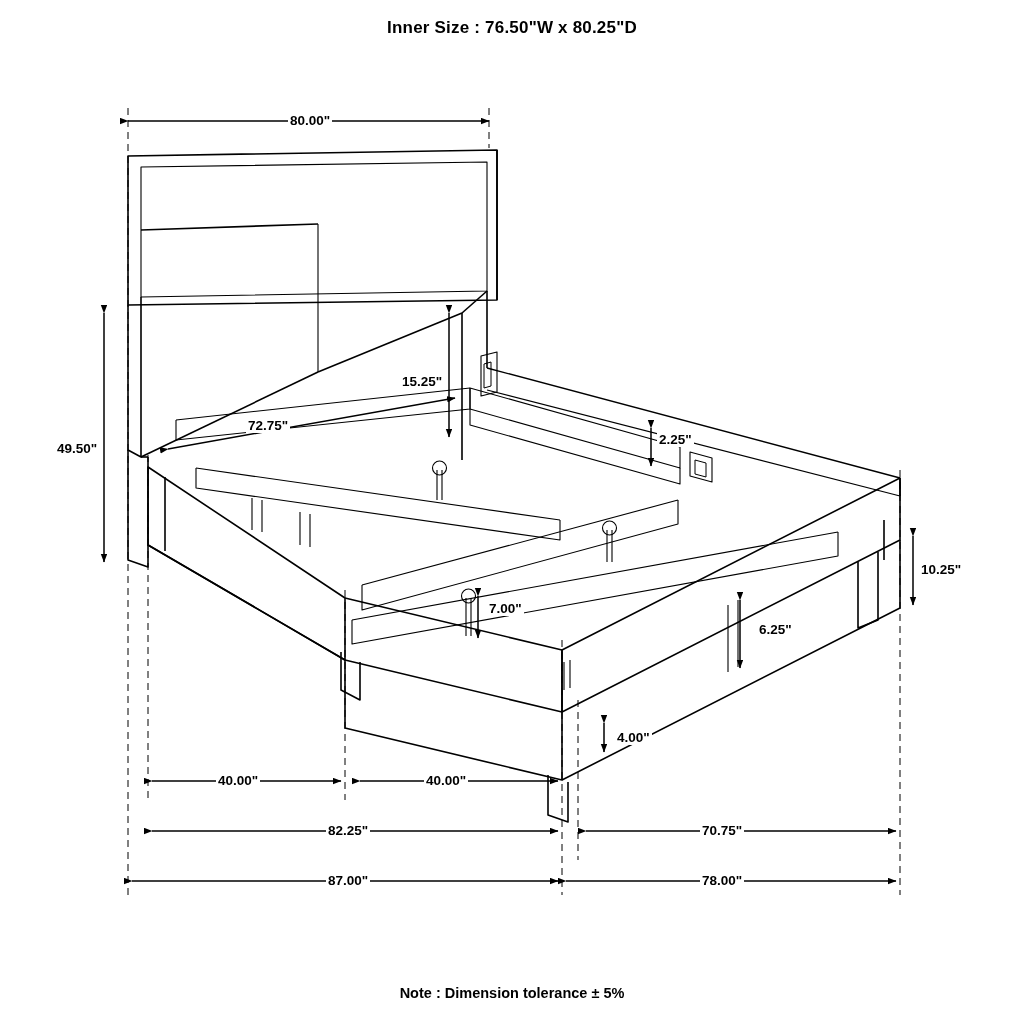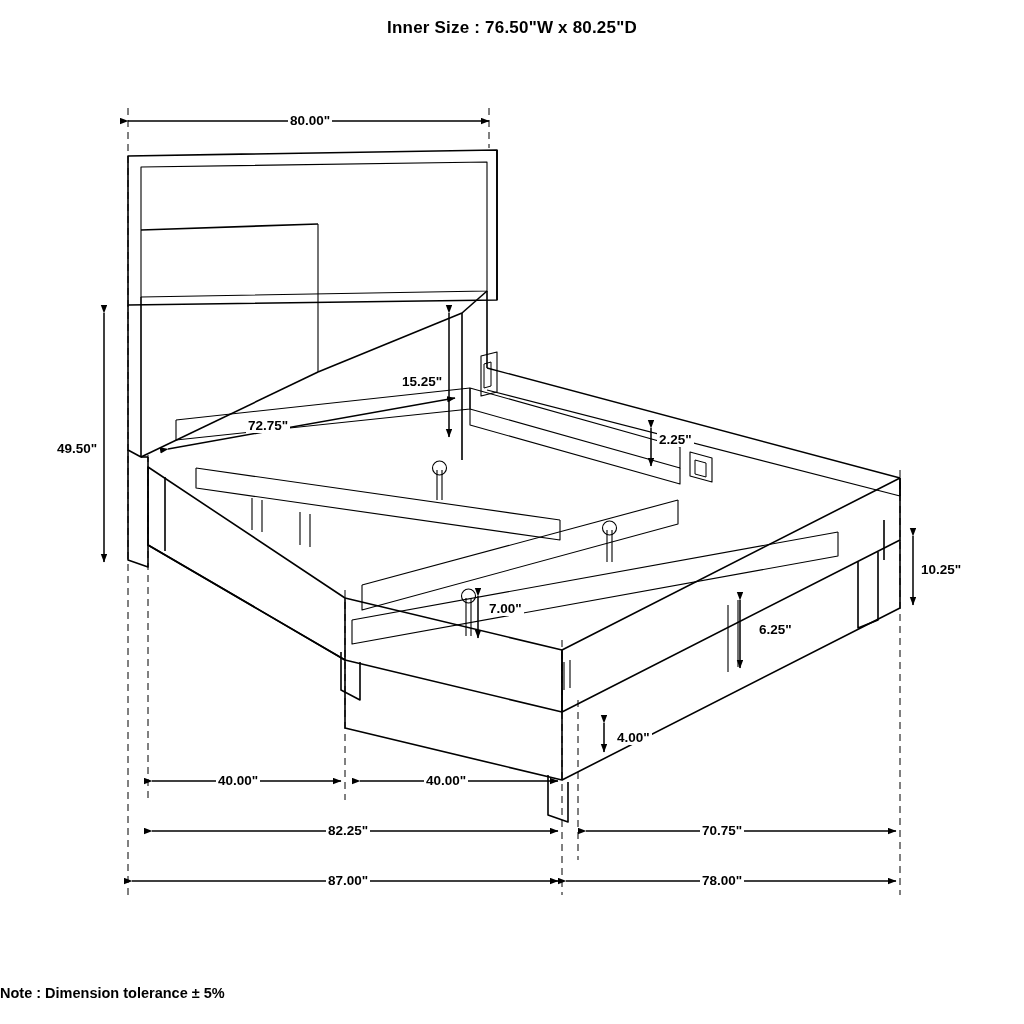--- a/index.html
+++ b/index.html
@@ -28,20 +28,21 @@
     text-align: center;
     font-size: 17px;
     font-weight: bold;
     letter-spacing: 0.2px;
   }
   .note {
     position: absolute;
     top: 985px;
     left: 0;
     width: 1024px;
+    text-align: center;
     font-size: 14.5px;
     font-weight: bold;
   }
   svg.diagram {
     position: absolute;
     top: 0;
     left: 0;
     width: 1024px;
     height: 1024px;
   }

